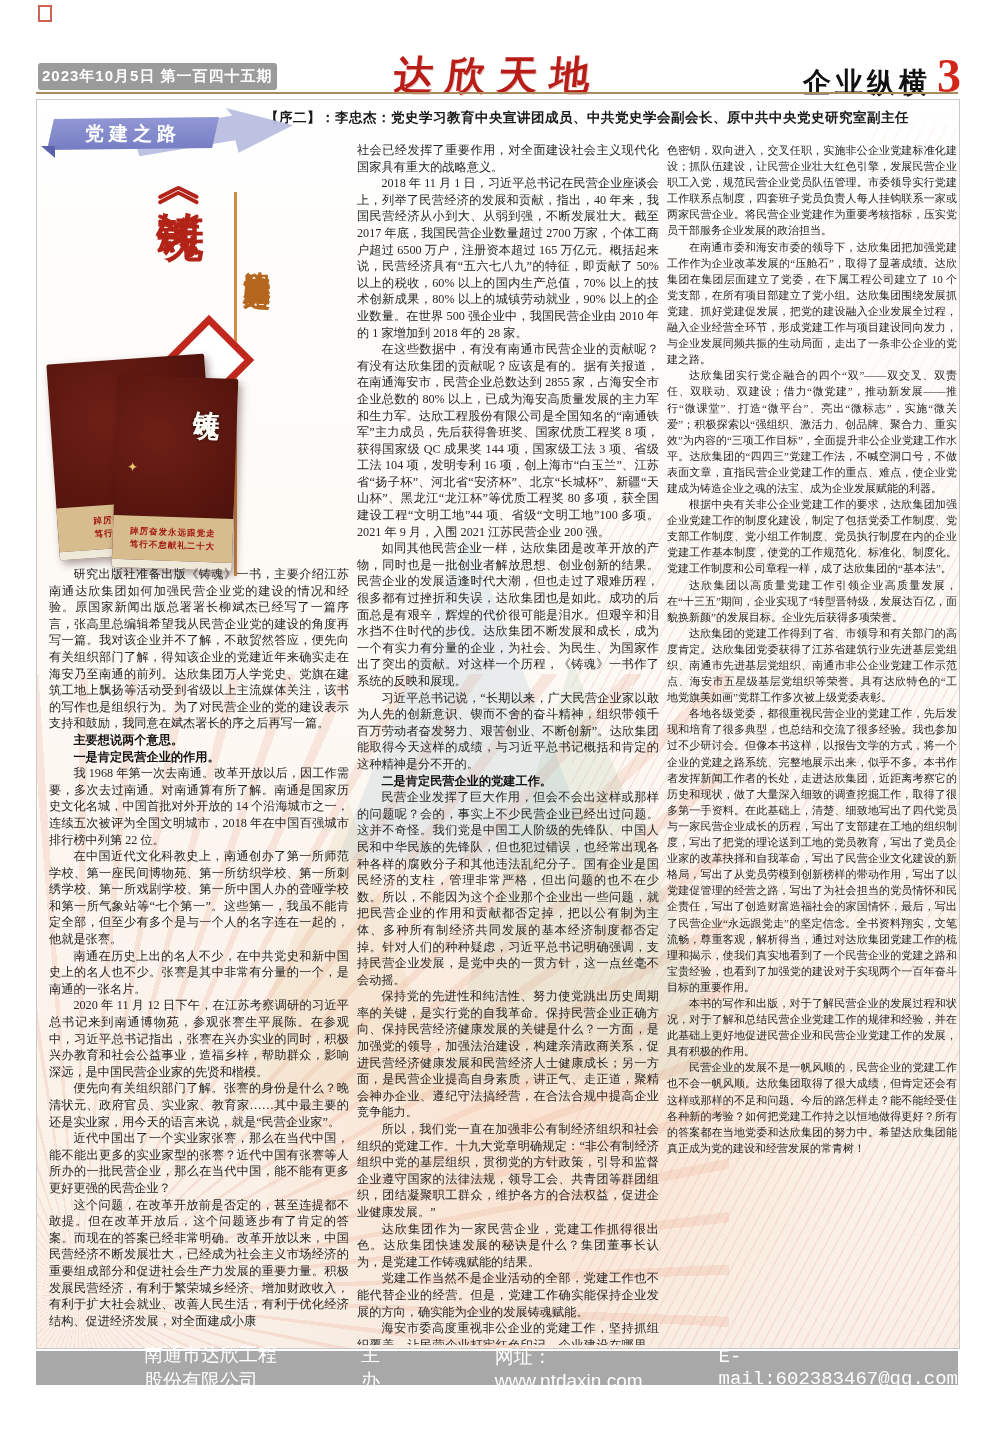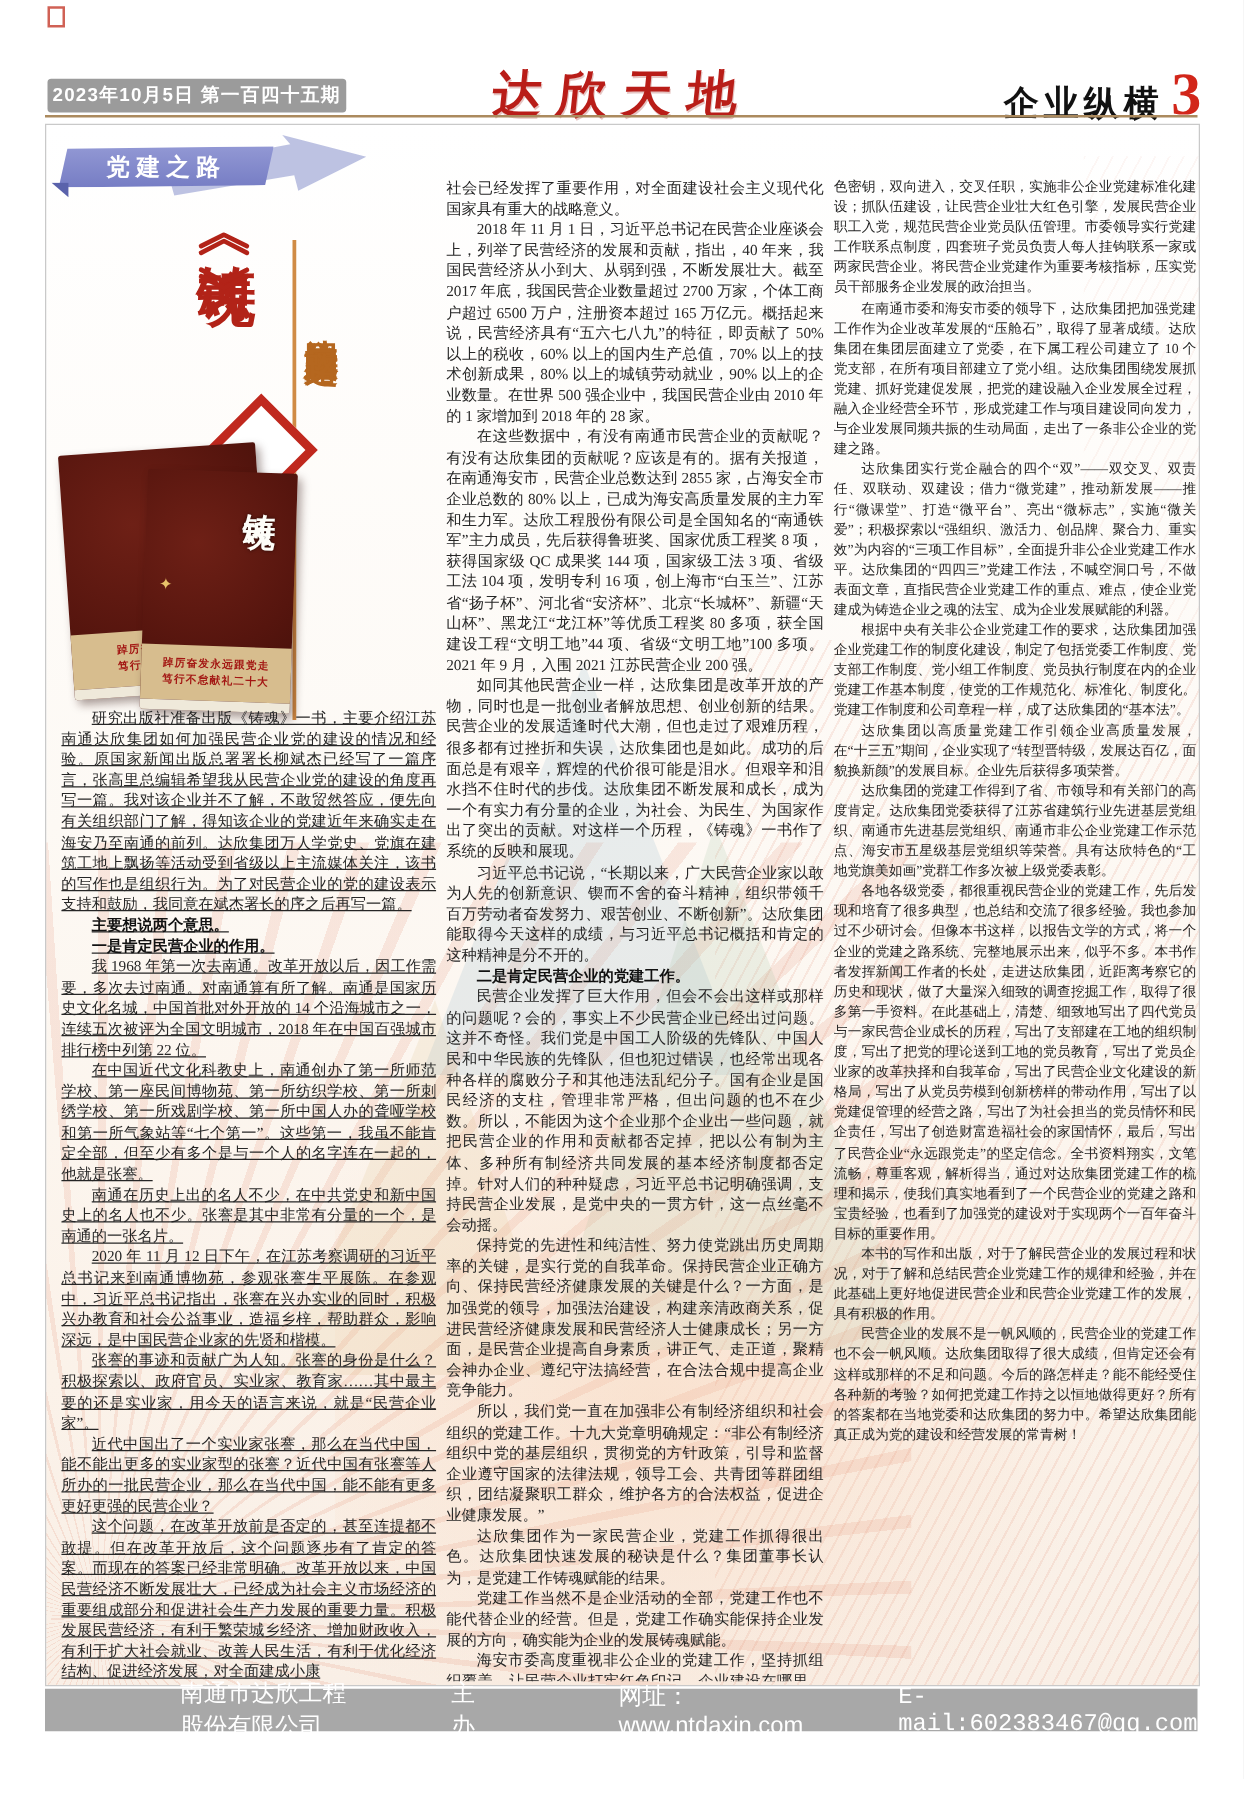--- a/index.html
+++ b/index.html
@@ -73,21 +73,21 @@
   .cover-spark{position:absolute;left:12px;top:84px;color:#e8c26a;font-size:13px;}
   .band{position:absolute;left:0;right:0;bottom:8px;height:44px;background:#d7bd8e;
      display:flex;flex-direction:column;align-items:center;justify-content:center;gap:1px;}
   .band span{color:#a31613;font-size:8.5px;font-weight:700;letter-spacing:1px;line-height:1.3;
      font-family:"DejaVu Serif",serif;white-space:nowrap;}
   .page-edge{position:absolute;left:0;right:0;bottom:0;height:8px;background:#efe9da;
      border-radius:0 0 2px 2px;}
   
   .col{position:absolute;z-index:3;font-size:12.2px;line-height:16.6px;text-align:justify;
        overflow:hidden;color:#262626;}
-  .col1{left:12px;top:466px;width:300px;height:778px;text-decoration:underline;}
+  .col1{left:12px;top:466px;width:300px;height:778px;}
   .col2{left:320px;top:42px;width:302px;height:1203px;}
   .col3{left:630px;top:42px;width:290px;height:1203px;font-size:11px;line-height:16.1px;}
   .para{margin:0;text-indent:2em;}
   .para.cont{text-indent:0;}
   .para.head{font-weight:700;color:#111;font-family:"DejaVu Serif",serif;}
   
   .footer{position:absolute;left:36px;top:1351px;width:922px;height:34px;background:#a8a8a8;
      display:flex;align-items:center;color:#fff;font-family:"Liberation Sans",sans-serif;
      font-size:19px;gap:40px;}
   .footer .f-company{margin-left:108px;}
@@ -118,20 +118,21 @@
   <div class="content-box">
 
     <div class="wm wm-rays"></div>
     <div class="wm wm-hatch"></div>
     <div class="wm wm-hatch2"></div>
     <div class="wm wm-tri-a"></div>
     <div class="wm wm-tri-b"></div>
     <div class="wm wm-tri-c"></div>
     <div class="wm wm-glow"></div>
 
+    <div class="byline">【序二】：李忠杰：党史学习教育中央宣讲团成员、中共党史学会副会长、原中共中央党史研究室副主任</div>
 
     <div class="ribbon-back"></div>
     <div class="ribbon-main">
       <span>党建之路</span>
     </div>
     <div class="ribbon-fold"></div>
 
     <div class="vtitle">《铸魂》</div>
     <div class="vdivider"></div>
     <div class="vsubtitle">达欣集团的党建发展之路</div>
@@ -158,21 +159,21 @@
     </div>
 
     <div class="col col1">
         <p class="para para">研究出版社准备出版《铸魂》一书，主要介绍江苏南通达欣集团如何加强民营企业党的建设的情况和经验。原国家新闻出版总署署长柳斌杰已经写了一篇序言，张高里总编辑希望我从民营企业党的建设的角度再写一篇。我对该企业并不了解，不敢贸然答应，便先向有关组织部门了解，得知该企业的党建近年来确实走在海安乃至南通的前列。达欣集团万人学党史、党旗在建筑工地上飘扬等活动受到省级以上主流媒体关注，该书的写作也是组织行为。为了对民营企业的党的建设表示支持和鼓励，我同意在斌杰署长的序之后再写一篇。</p>
         <p class="para head">主要想说两个意思。</p>
         <p class="para head">一是肯定民营企业的作用。</p>
         <p class="para para">我 1968 年第一次去南通。改革开放以后，因工作需要，多次去过南通。对南通算有所了解。南通是国家历史文化名城，中国首批对外开放的 14 个沿海城市之一，连续五次被评为全国文明城市，2018 年在中国百强城市排行榜中列第 22 位。</p>
         <p class="para para">在中国近代文化科教史上，南通创办了第一所师范学校、第一座民间博物苑、第一所纺织学校、第一所刺绣学校、第一所戏剧学校、第一所中国人办的聋哑学校和第一所气象站等“七个第一”。这些第一，我虽不能肯定全部，但至少有多个是与一个人的名字连在一起的，他就是张謇。</p>
         <p class="para para">南通在历史上出的名人不少，在中共党史和新中国史上的名人也不少。张謇是其中非常有分量的一个，是南通的一张名片。</p>
         <p class="para para">2020 年 11 月 12 日下午，在江苏考察调研的习近平总书记来到南通博物苑，参观张謇生平展陈。在参观中，习近平总书记指出，张謇在兴办实业的同时，积极兴办教育和社会公益事业，造福乡梓，帮助群众，影响深远，是中国民营企业家的先贤和楷模。</p>
-        <p class="para para">张謇的事迹和贡献广为人知。张謇的身份是什么？积极探索以、政府官员、实业家、教育家……其中最主要的还是实业家，用今天的语言来说，就是“民营企业家”。</p>
+        <p class="para para">便先向有关组织部门了解。张謇的身份是什么？晚清状元、政府官员、实业家、教育家……其中最主要的还是实业家，用今天的语言来说，就是“民营企业家”。</p>
         <p class="para para">近代中国出了一个实业家张謇，那么在当代中国，能不能出更多的实业家型的张謇？近代中国有张謇等人所办的一批民营企业，那么在当代中国，能不能有更多更好更强的民营企业？</p>
         <p class="para para">这个问题，在改革开放前是否定的，甚至连提都不敢提。但在改革开放后，这个问题逐步有了肯定的答案。而现在的答案已经非常明确。改革开放以来，中国民营经济不断发展壮大，已经成为社会主义市场经济的重要组成部分和促进社会生产力发展的重要力量。积极发展民营经济，有利于繁荣城乡经济、增加财政收入，有利于扩大社会就业、改善人民生活，有利于优化经济结构、促进经济发展，对全面建成小康</p>
       </div>
     <div class="col col2">
         <p class="para cont">社会已经发挥了重要作用，对全面建设社会主义现代化国家具有重大的战略意义。</p>
         <p class="para para">2018 年 11 月 1 日，习近平总书记在民营企业座谈会上，列举了民营经济的发展和贡献，指出，40 年来，我国民营经济从小到大、从弱到强，不断发展壮大。截至 2017 年底，我国民营企业数量超过 2700 万家，个体工商户超过 6500 万户，注册资本超过 165 万亿元。概括起来说，民营经济具有“五六七八九”的特征，即贡献了 50% 以上的税收，60% 以上的国内生产总值，70% 以上的技术创新成果，80% 以上的城镇劳动就业，90% 以上的企业数量。在世界 500 强企业中，我国民营企业由 2010 年的 1 家增加到 2018 年的 28 家。</p>
         <p class="para para">在这些数据中，有没有南通市民营企业的贡献呢？有没有达欣集团的贡献呢？应该是有的。据有关报道，在南通海安市，民营企业总数达到 2855 家，占海安全市企业总数的 80% 以上，已成为海安高质量发展的主力军和生力军。达欣工程股份有限公司是全国知名的“南通铁军”主力成员，先后获得鲁班奖、国家优质工程奖 8 项，获得国家级 QC 成果奖 144 项，国家级工法 3 项、省级工法 104 项，发明专利 16 项，创上海市“白玉兰”、江苏省“扬子杯”、河北省“安济杯”、北京“长城杯”、新疆“天山杯”、黑龙江“龙江杯”等优质工程奖 80 多项，获全国建设工程“文明工地”44 项、省级“文明工地”100 多项。2021 年 9 月，入围 2021 江苏民营企业 200 强。</p>
         <p class="para para">如同其他民营企业一样，达欣集团是改革开放的产物，同时也是一批创业者解放思想、创业创新的结果。民营企业的发展适逢时代大潮，但也走过了艰难历程，很多都有过挫折和失误，达欣集团也是如此。成功的后面总是有艰辛，辉煌的代价很可能是泪水。但艰辛和泪水挡不住时代的步伐。达欣集团不断发展和成长，成为一个有实力有分量的企业，为社会、为民生、为国家作出了突出的贡献。对这样一个历程，《铸魂》一书作了系统的反映和展现。</p>
         <p class="para para">习近平总书记说，“长期以来，广大民营企业家以敢为人先的创新意识、锲而不舍的奋斗精神，组织带领千百万劳动者奋发努力、艰苦创业、不断创新”。达欣集团能取得今天这样的成绩，与习近平总书记概括和肯定的这种精神是分不开的。</p>
         <p class="para head">二是肯定民营企业的党建工作。</p>

